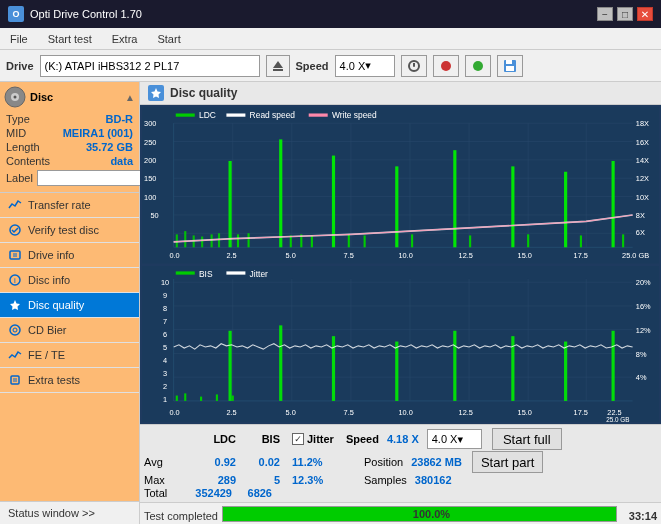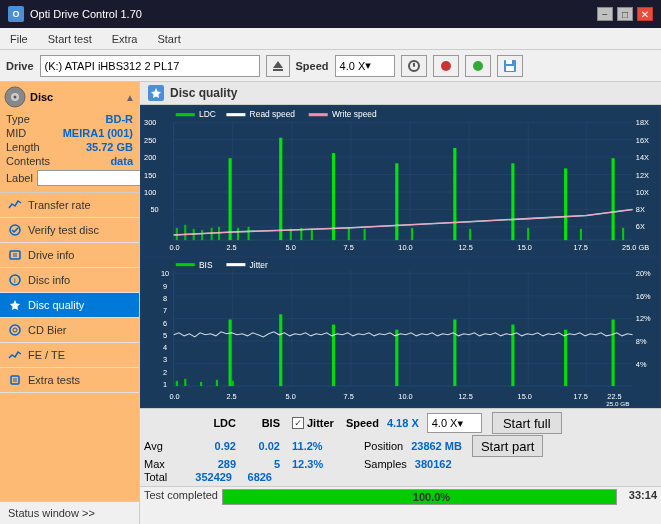--- a/index.html
+++ b/index.html
@@ -69,21 +69,21 @@
     .checkbox-check { color: #333; font-size: 9px; }
     
     .btn-start { height: 22px; min-width: 70px; background: #e0e0e0; border: 1px solid #999; font-size: 13px; cursor: pointer; padding: 0 8px; }
     
     .progress-bar-container { height: 16px; background: #c0c0c0; border: 1px solid #999; flex: 1; position: relative; overflow: hidden; }
     .progress-bar-fill { height: 100%; background: #00cc00; }
     .progress-text { position: absolute; top: 0; left: 0; right: 0; bottom: 0; display: flex; align-items: center; justify-content: center; font-size: 11px; color: #333; font-weight: bold; padding-left: 24px; }
     
     .time-display { font-size: 11px; color: #333; font-weight: bold; min-width: 36px; text-align: right; }
     
-    .bottom-bar { display: flex; align-items: flex-start; gap: 4px; padding: 2px 4px; background: #f0f0f0; border-top: 1px solid #ccc; height: 38px; }
+    .bottom-bar { display: flex; align-items: flex-end; gap: 4px; padding: 2px 4px; background: #f0f0f0; border-top: 1px solid #ccc; height: 22px; }
     .status-text { font-size: 11px; color: #333; }
     
     
     .chart-svg { position: absolute; top: 0; left: 0; width: 100%; height: 100%; }
     
     .chart-wrapper { position: relative; flex: 1; }
   </style>
 </head>
 <body>
 

